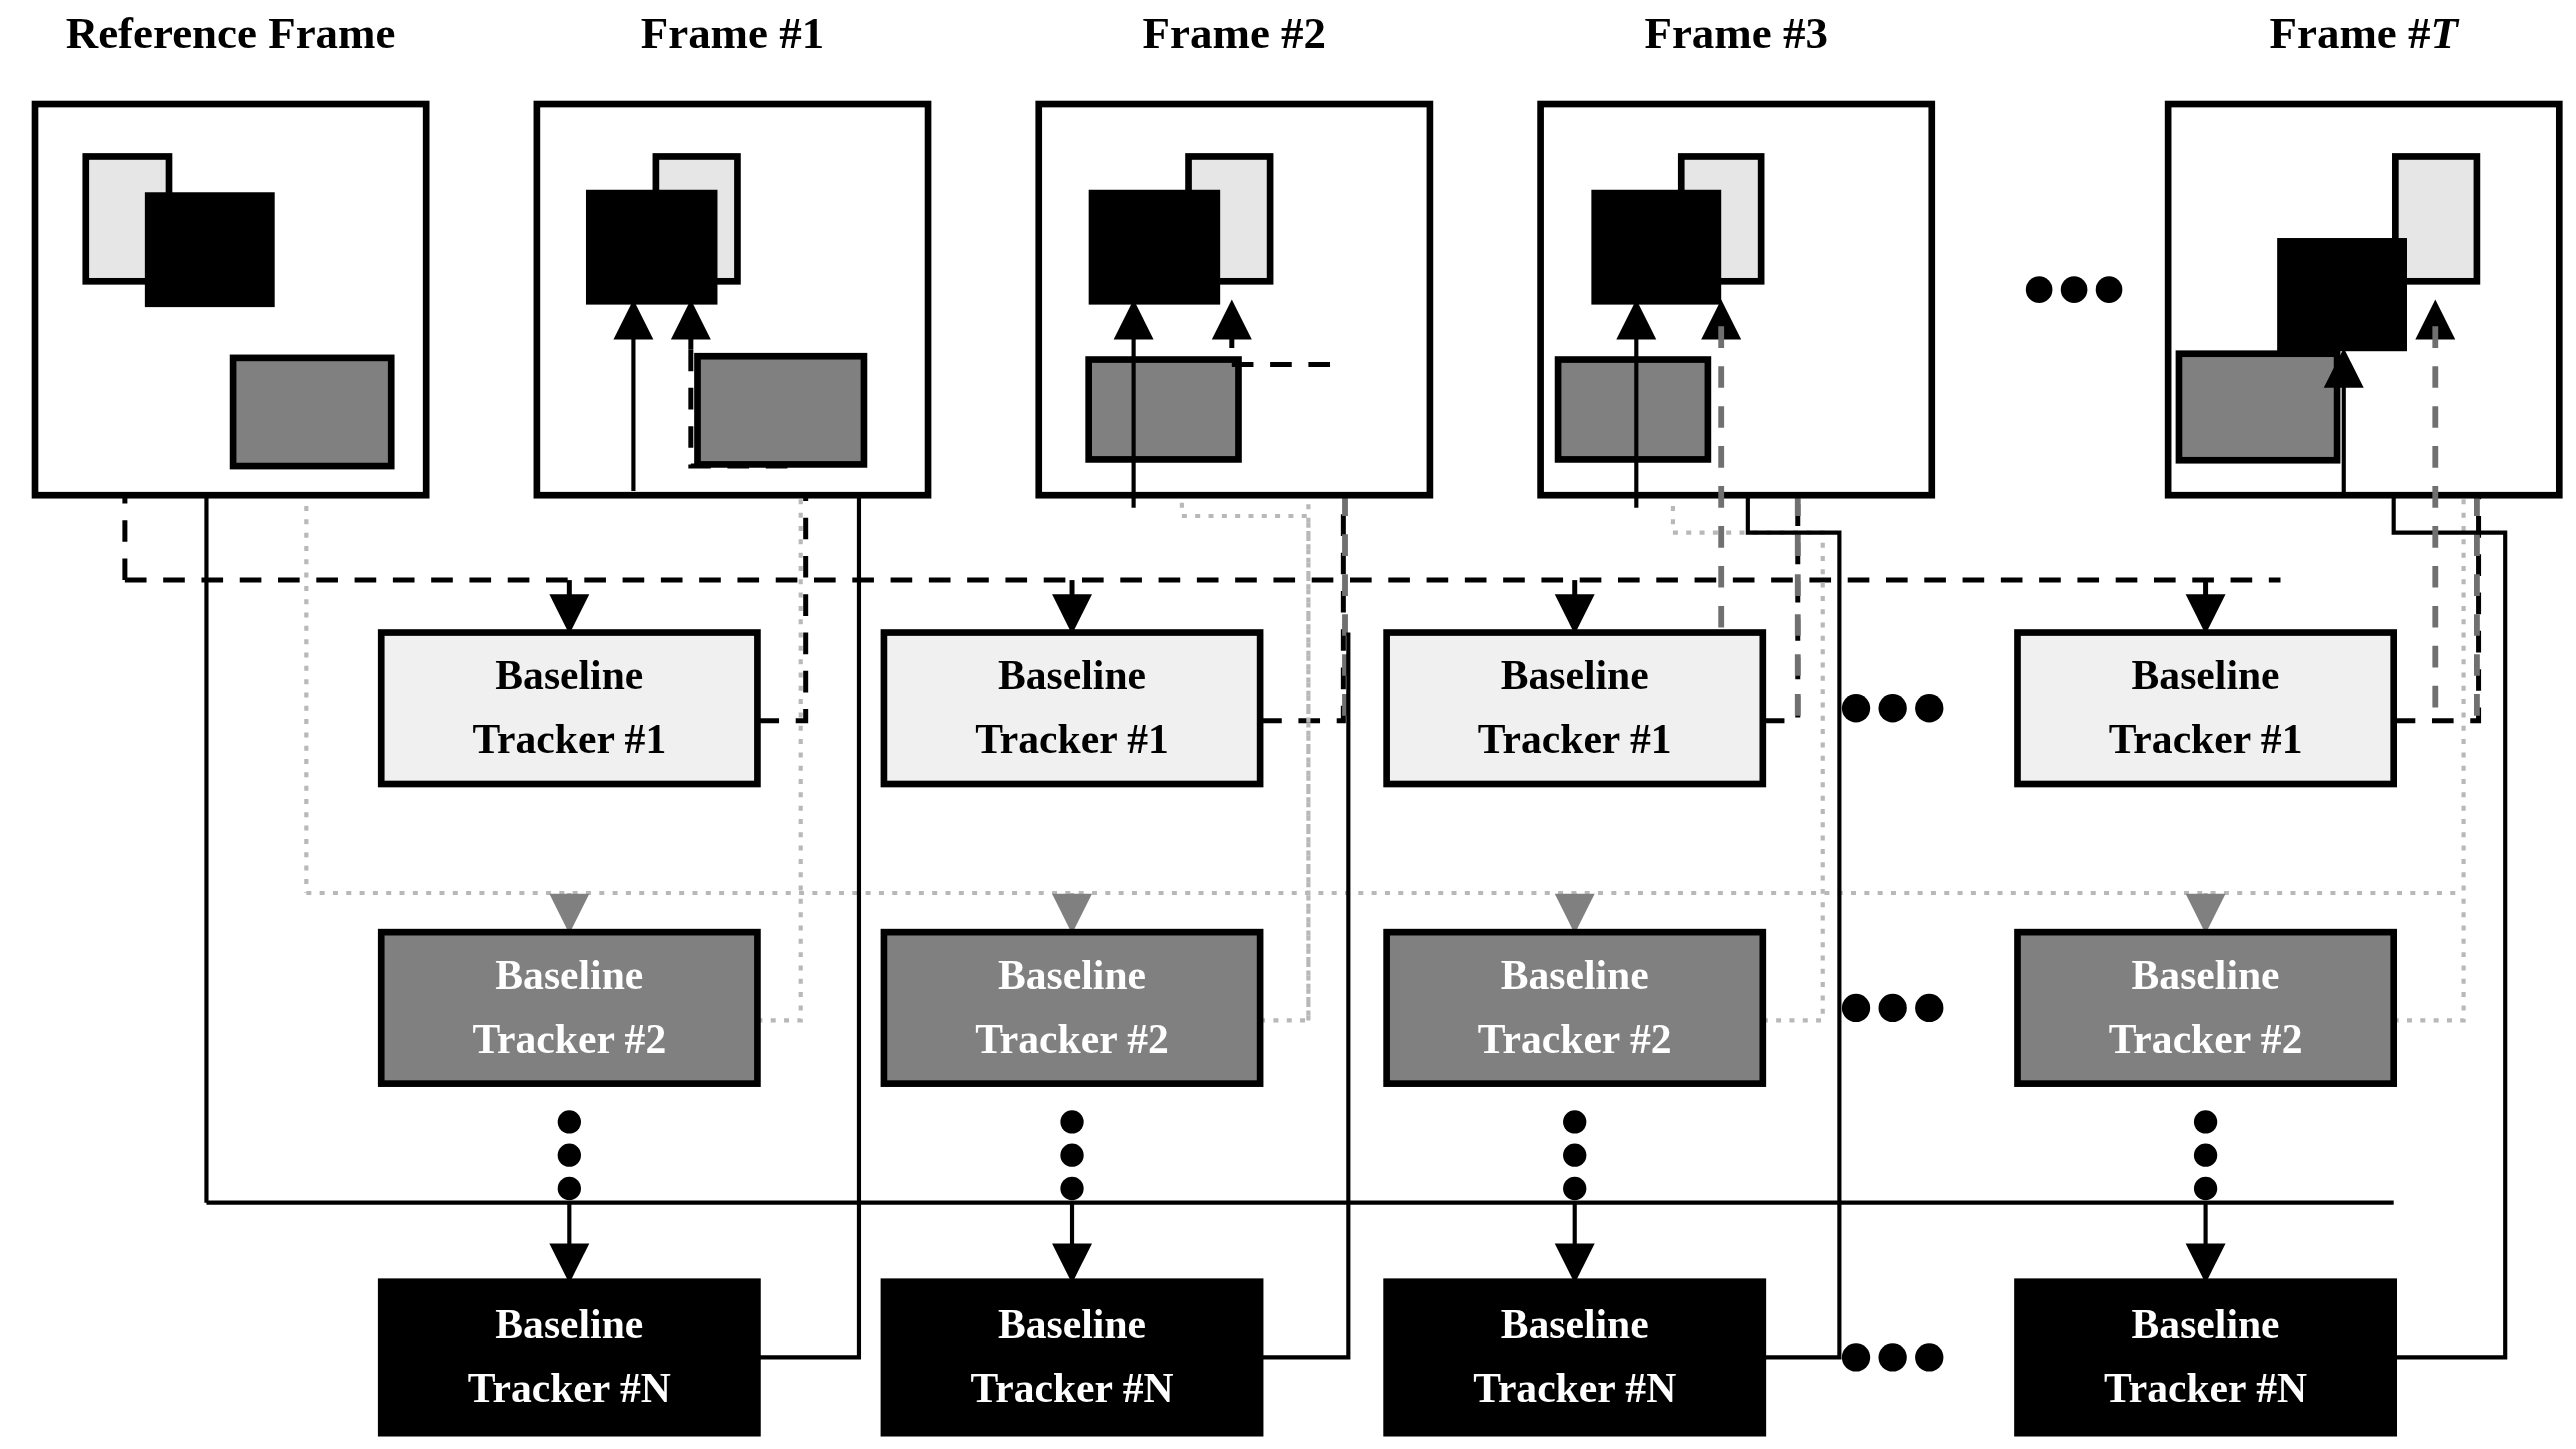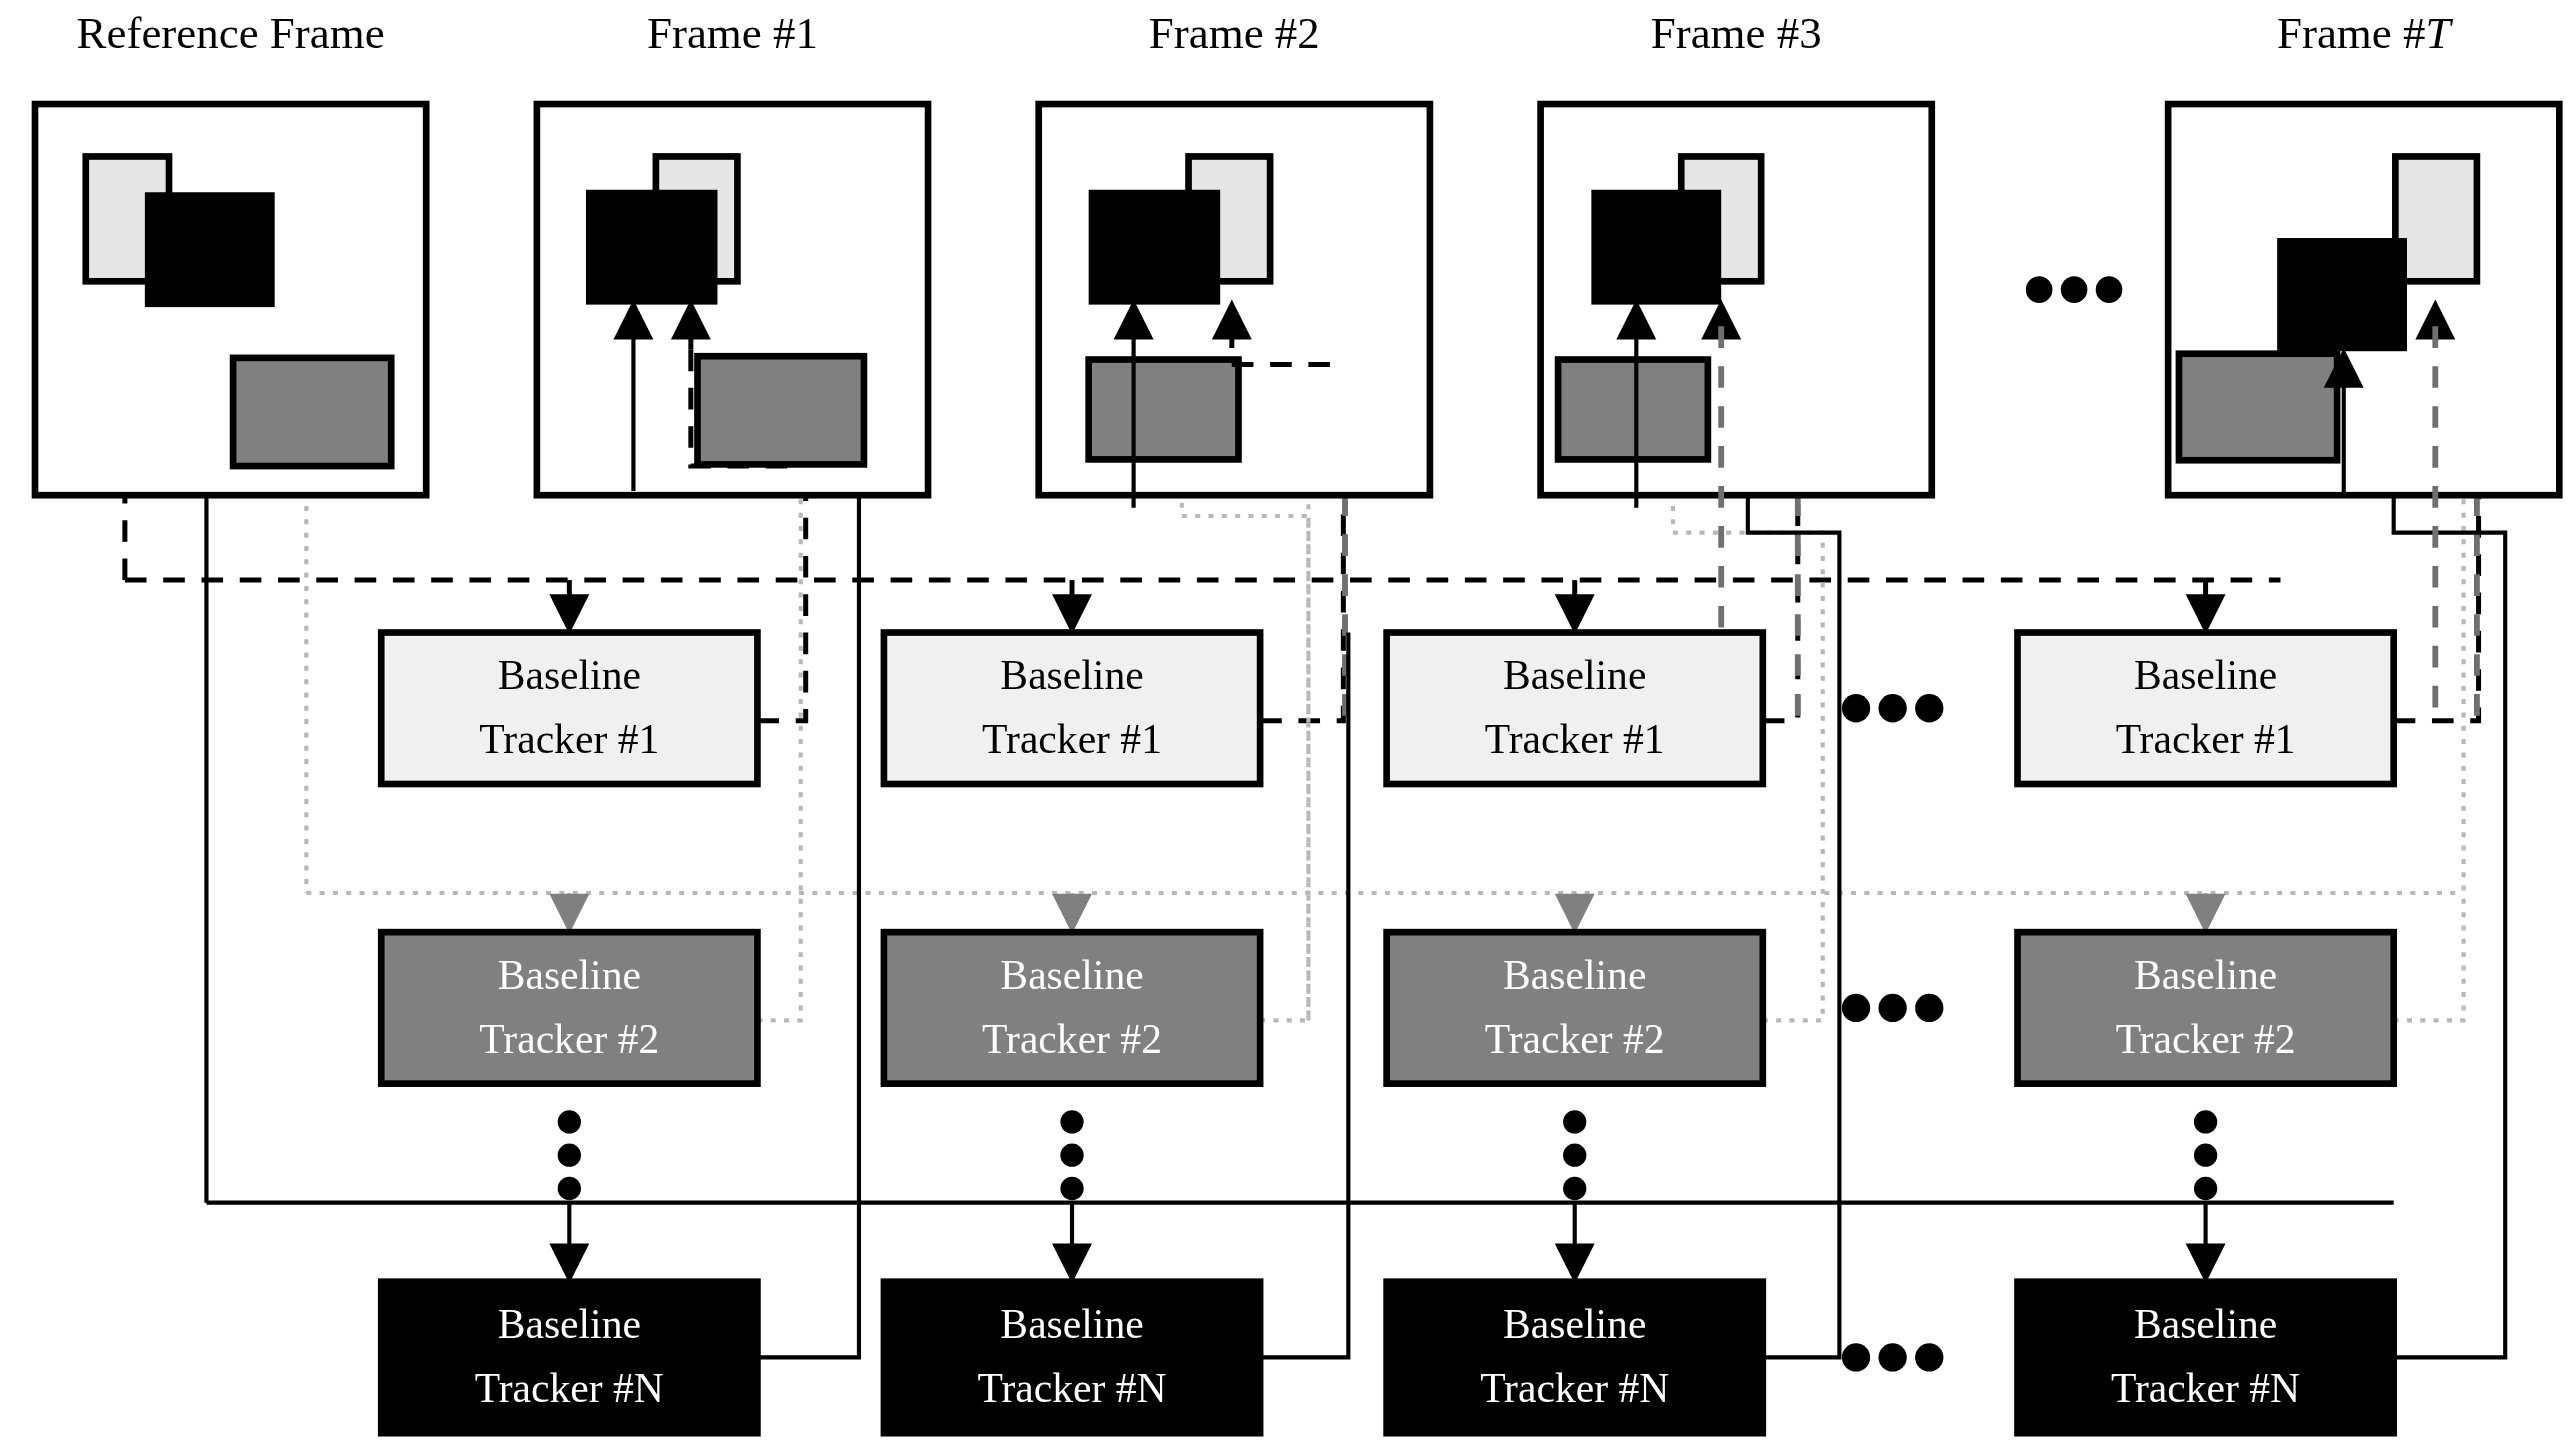--- a/index.html
+++ b/index.html
@@ -1,17 +1,17 @@
 <!DOCTYPE html>
 <html style="font-size:13.3px"><head>
 <meta charset="utf-8">
 <style>
   html,body{margin:0;padding:0;background:#fff;}
   body{width:2576px;height:1449px;font-family:"Liberation Serif","DejaVu Serif",serif;}
-  #stage{position:relative;width:2576px;height:1449px;overflow:hidden;background:#fff;}
+  #stage{position:relative;width:2576px;height:1449px;overflow:hidden;background:#fff;font-weight:bold;}
   svg{position:absolute;left:0;top:0;width:2576px;height:1449px;}
   .frame-title{font-size:54px;fill:#000;text-anchor:middle;font-family:"Liberation Serif","DejaVu Serif",serif;}
   .frame-title .ital{font-style:italic;}
   .tracker-label{font-size:50px;text-anchor:middle;font-family:"Liberation Serif","DejaVu Serif",serif;}
   .t-dark{fill:#000;}
   .t-light{fill:#fff;}
   .frame-box{fill:#fff;stroke:#000;stroke-width:8;}
   .obj-light{fill:#e6e6e6;stroke:#000;stroke-width:8;}
   .obj-black{fill:#000;stroke:#000;stroke-width:8;}
   .obj-gray{fill:#808080;stroke:#000;stroke-width:8;}

